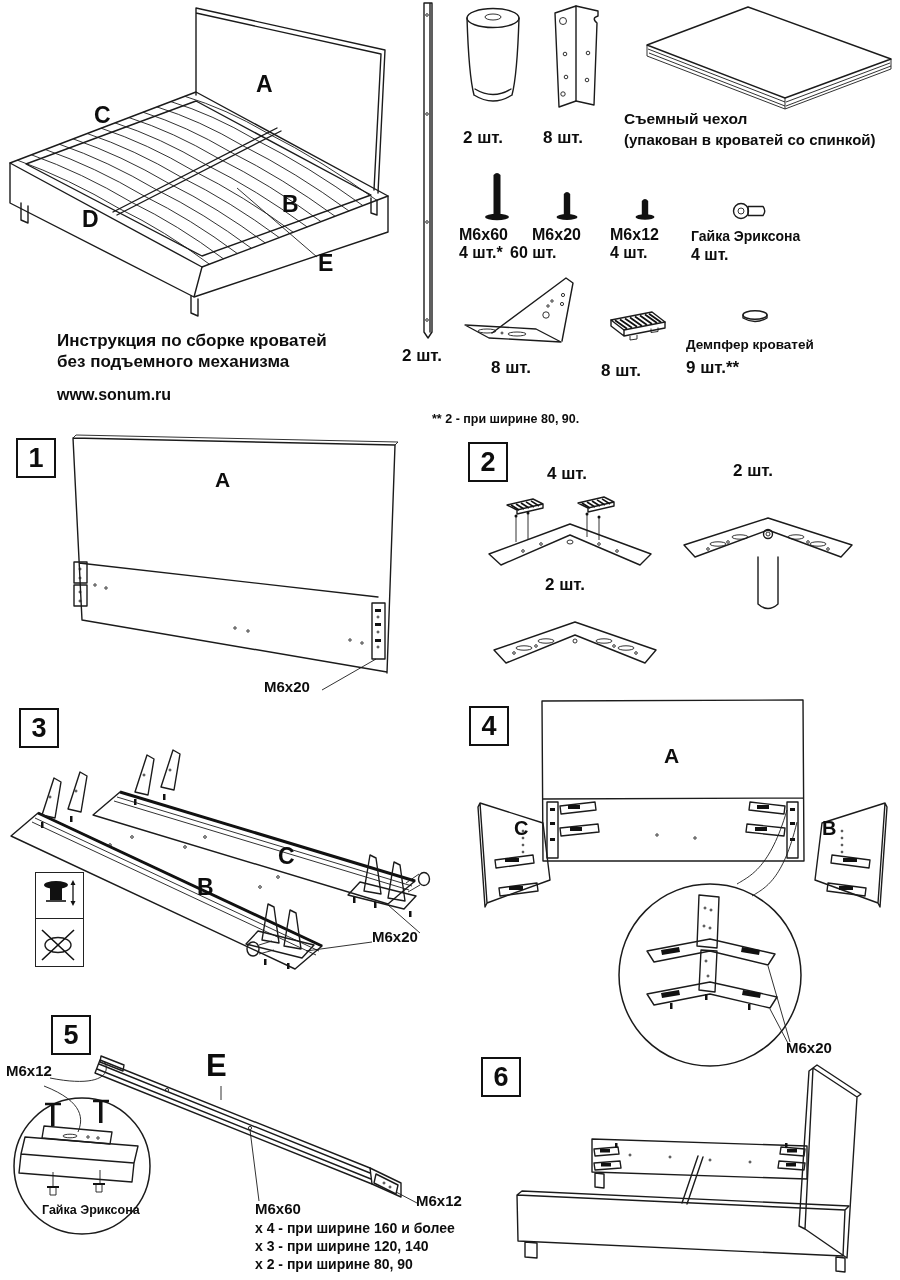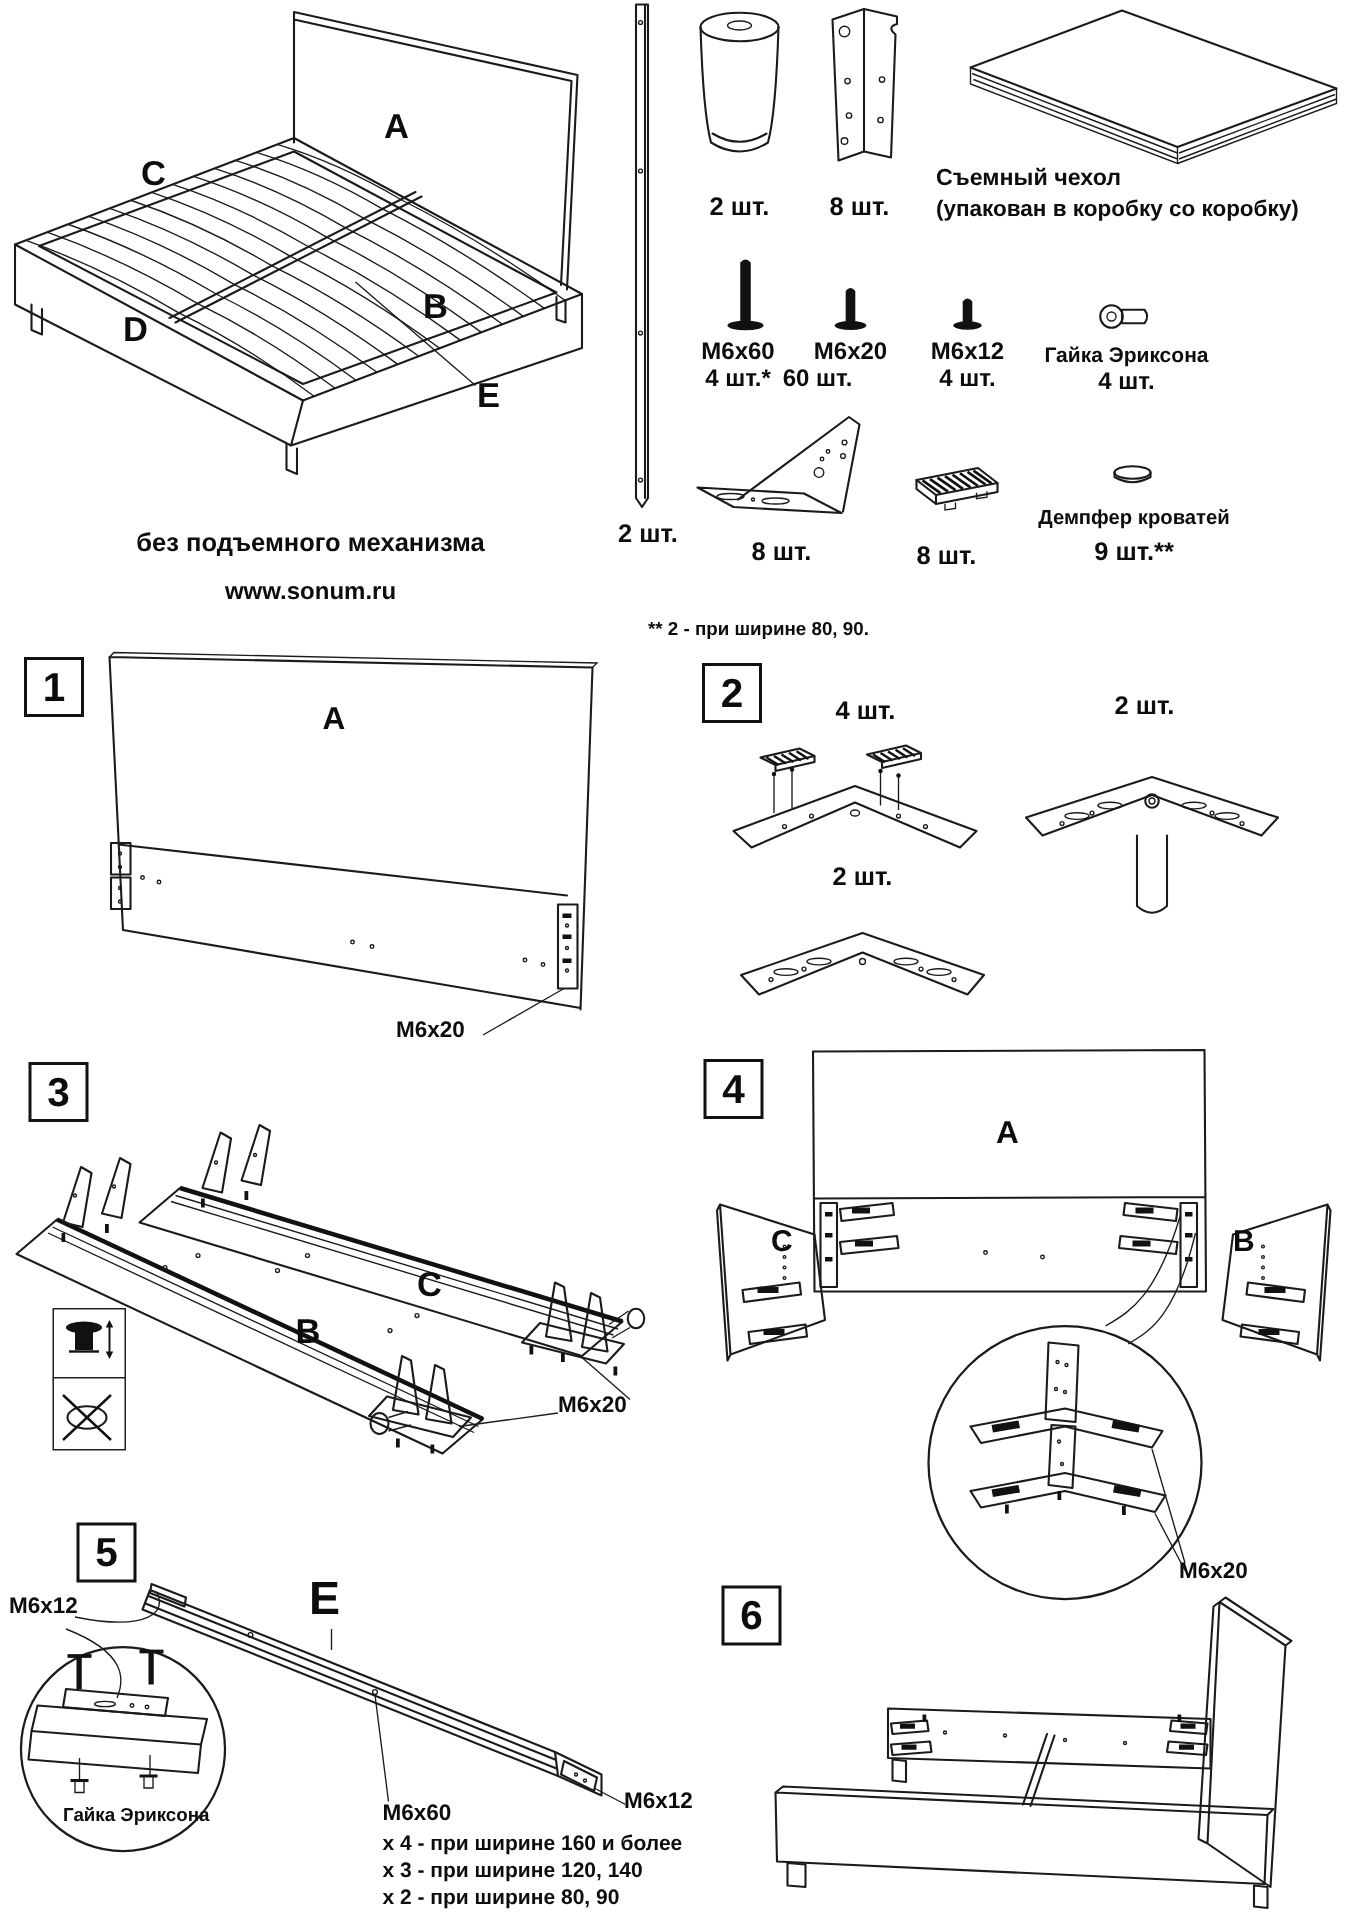--- a/index.html
+++ b/index.html
@@ -1,20 +1,20 @@
 <!DOCTYPE html>
 <html><head>
 <meta charset="utf-8">
 <style>
   html,body{margin:0;padding:0;background:#fff;}
   .sheet{position:relative;width:900px;height:1280px;background:#fff;overflow:hidden;
          font-family:"Liberation Sans",sans-serif;color:#0d0d0d;}
   .abs{position:absolute;}
   .t{position:absolute;font-weight:700;color:#0d0d0d;white-space:nowrap;line-height:1.15;}
-  .ctr{text-align:center;}
+  .ctr{text-align:left;}
   .stepbox{position:absolute;width:36px;height:36px;border:2.5px solid #111;background:#fff;
            font-weight:700;font-size:27px;text-align:center;line-height:36px;}
   .iconcell{position:absolute;width:47px;height:47px;border:1.6px solid #222;background:#fff;}
   svg{overflow:visible;}
   .ln{stroke:#1b1b1b;stroke-width:1.4;fill:none;stroke-linejoin:round;stroke-linecap:round;}
   .thin{stroke:#1b1b1b;stroke-width:0.9;fill:none;}
   .thick{stroke:#111;stroke-width:3;fill:none;}
   .blk{fill:#111;stroke:none;}
 </style>
 </head>
@@ -65,21 +65,21 @@
     <circle class="thin" cx="39" cy="49" r="1.8"></circle>
       <circle class="thin" cx="38" cy="76" r="1.8"></circle>
   </svg>
   <div class="t ctr" style="left:543px;top:128px;width:60px;font-size:17px;">8 шт.</div>
 
   <svg class="abs" style="left:645px;top:5px" width="248" height="112" viewBox="0 0 248 112">
     <path class="ln" d="M103,2 L246,54 L140,93 L2,40 Z"></path>
     <path class="thin" d="M2,40 L2,51 L140,104 L140,93 M246,54 L246,64 L140,104 M3,44 L140,97 M4,48 L140,101 M245,58 L141,97 M246,61 L141,101"></path>
   </svg>
   <div class="t" style="left:624px;top:110px;font-size:15.5px;">Съемный чехол</div>
-  <div class="t" style="left:624px;top:131px;font-size:15px;">(упакован в коробку со коробку)</div>
+  <div class="t" style="left:624px;top:131px;font-size:15px;">(упакован в кроватей со спинкой)</div>
 
   <svg class="abs" style="left:482px;top:170px" width="30" height="52" viewBox="0 0 30 52">
     <ellipse class="blk" cx="15" cy="47" rx="12" ry="3.2"></ellipse>
     <path class="blk" d="M11.5,46 L11.5,5 Q15,1 18.5,5 L18.5,46 Z"></path>
   </svg>
   <div class="t ctr" style="left:459px;top:226px;width:66px;font-size:16px;">М6х60</div>
   <div class="t ctr" style="left:459px;top:244px;width:66px;font-size:16px;">4 шт.*</div>
 
   <svg class="abs" style="left:554px;top:188px" width="26" height="34" viewBox="0 0 26 34">
     <ellipse class="blk" cx="13" cy="29" rx="10.5" ry="3"></ellipse>
@@ -127,20 +127,21 @@
 
   <svg class="abs" style="left:741px;top:309px" width="28" height="17" viewBox="0 0 28 17">
     <ellipse class="ln" cx="14" cy="6" rx="12" ry="4.2"></ellipse>
     <path class="ln" d="M2,6 L2,9 Q14,16 26,9 L26,6"></path>
   </svg>
   <div class="t ctr" style="left:686px;top:337px;width:140px;font-size:13.5px;">Демпфер кроватей</div>
   <div class="t ctr" style="left:686px;top:358px;width:140px;font-size:17px;">9 шт.**</div>
 
   <div class="t" style="left:412px;top:412px;font-size:12.5px;margin-left:20px;">** 2 - при ширине 80, 90.</div>
 
+  <div class="t ctr" style="left:57px;top:331px;width:300px;font-size:17px;">Инструкция по сборке кроватей</div>
   <div class="t ctr" style="left:57px;top:352px;width:300px;font-size:17px;">без подъемного механизма</div>
   <div class="t ctr" style="left:57px;top:386px;width:300px;font-size:16px;">www.sonum.ru</div>
 
   <div class="stepbox" style="left:16px;top:438px;">1</div>
   <svg class="abs" style="left:60px;top:433px" width="345" height="270" viewBox="0 0 345 270">
     <path class="ln" d="M13,5 L335,12 L327,240 M13,5 L22,187 M19,130 L318,164 M22,187 L327,239"></path>
     <path class="thin" d="M13,5 L16,2 L338,9 L335,12"></path>
     <path class="ln" d="M14,129 h13 v21 h-13 Z M14,152 h13 v21 h-13 Z M312,170 h13 v56 h-13 Z"></path>
     <rect class="blk" x="315" y="176" width="6" height="3"></rect>
       <rect class="blk" x="315" y="190" width="6" height="3"></rect>

